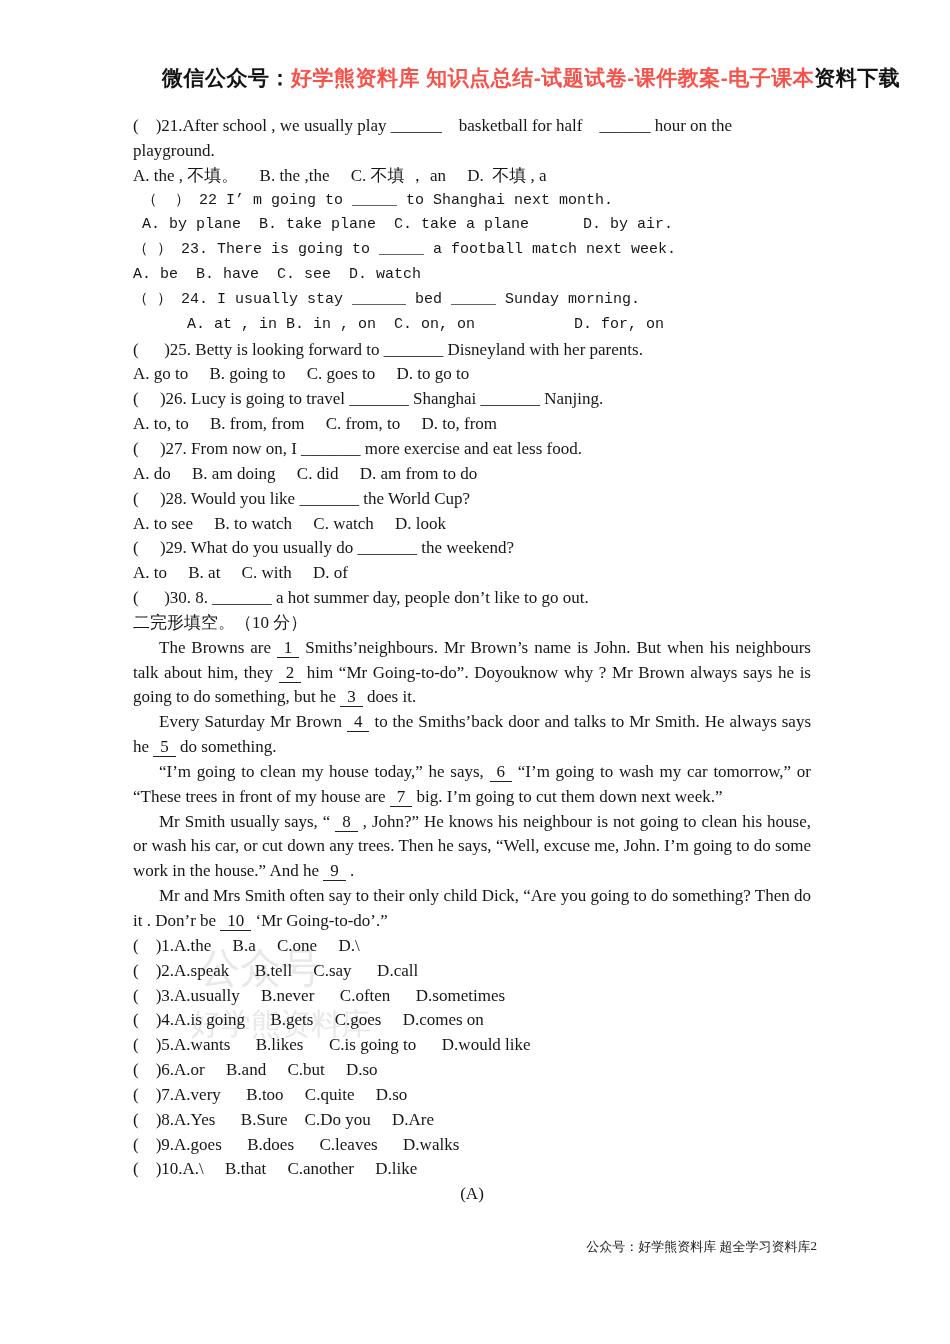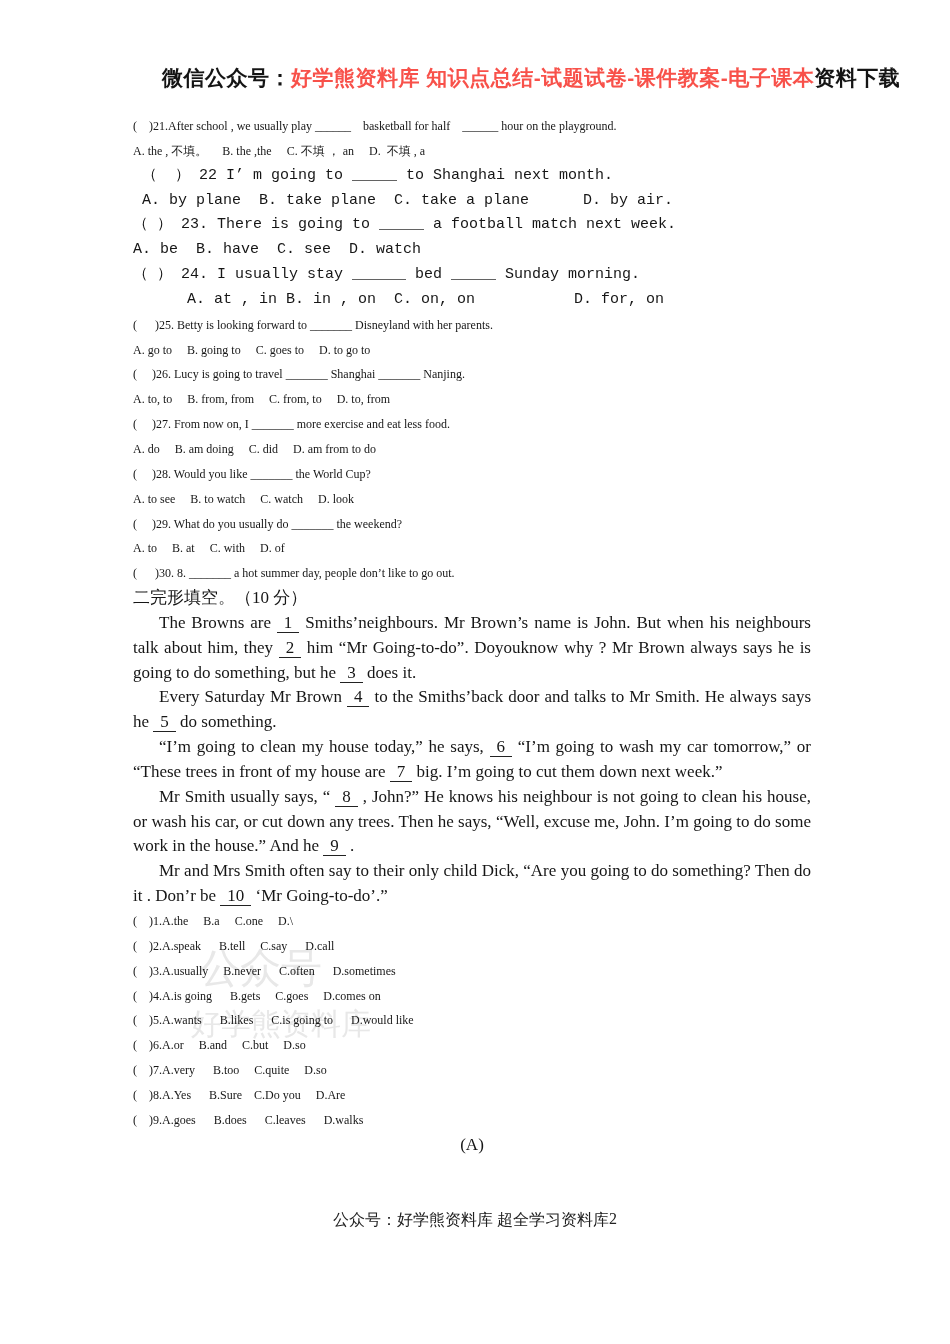--- a/index.html
+++ b/index.html
@@ -20,39 +20,39 @@
     position:absolute; z-index:0; color:#e8e8e8;
     font-family:"Liberation Sans", sans-serif; font-weight:400; white-space:nowrap;margin-left:13px;
   }
   .wm1 { left:186px; top:941px; font-size:41px; }
   .wm2 { left:178px; top:1004px; font-size:30px; }
   
   .content {
     position:absolute; left:133px; top:114px; width:678px; z-index:1;
   }
   .line {
-    font-size:12px; line-height:24.85px; white-space:pre-wrap; min-height:24.85px;
+    font-size:17px; line-height:24.85px; white-space:pre-wrap; min-height:24.85px;
   }
   .line.mono {
     font-family:"Liberation Mono", monospace; font-size:15px;
   }
   .sec-title { font-size:17px; line-height:24.85px; white-space:pre-wrap; }
   .para {
     font-size:17px; line-height:24.85px; text-align:justify;
     text-indent:26px; margin:0;
   }
   .blank {
     border-bottom:1px solid #222; padding:0 7px; text-indent:0; display:inline-block;
     line-height:18px;
   }
   .passage-label { text-align:center; font-size:17px; line-height:24.85px; }
   .footer {
-    position:absolute; left:133px; top:1210px; width:684px; z-index:1;
-    display:flex; justify-content:center; align-items:flex-start;
-    font-size:16px; color:#222;
+    position:absolute; left:133px; top:1238px; width:684px; z-index:1;
+    display:flex; justify-content:flex-end; align-items:flex-start;
+    font-size:13px; color:#222;
   }
 </style>
 </head>
 <body>
 
 <div class="page">
 
   <div class="header"><span>微信公众号：</span><span class="hl">好学熊资料库  知识点总结-试题试卷-课件教案-电子课本</span><span>资料下载</span></div>
 
   <div class="watermark wm1">公众号</div>
@@ -95,20 +95,21 @@
     <div>
         <div class="line">(    )1.A.the     B.a     C.one     D.\</div>
         <div class="line">(    )2.A.speak      B.tell     C.say      D.call</div>
         <div class="line">(    )3.A.usually     B.never      C.often      D.sometimes</div>
         <div class="line">(    )4.A.is going      B.gets     C.goes     D.comes on</div>
         <div class="line">(    )5.A.wants      B.likes      C.is going to      D.would like</div>
         <div class="line">(    )6.A.or     B.and     C.but     D.so</div>
         <div class="line">(    )7.A.very      B.too     C.quite     D.so</div>
         <div class="line">(    )8.A.Yes      B.Sure    C.Do you     D.Are</div>
         <div class="line">(    )9.A.goes      B.does      C.leaves      D.walks</div>
+        <div class="line">(    )10.A.\     B.that     C.another     D.like</div>
       </div>
 
     <div class="passage-label">(A)</div>
 
   </div>
 
   <div class="footer">
     <span>公众号：好学熊资料库 超全学习资料库</span>
     <span>2</span>
   </div>

